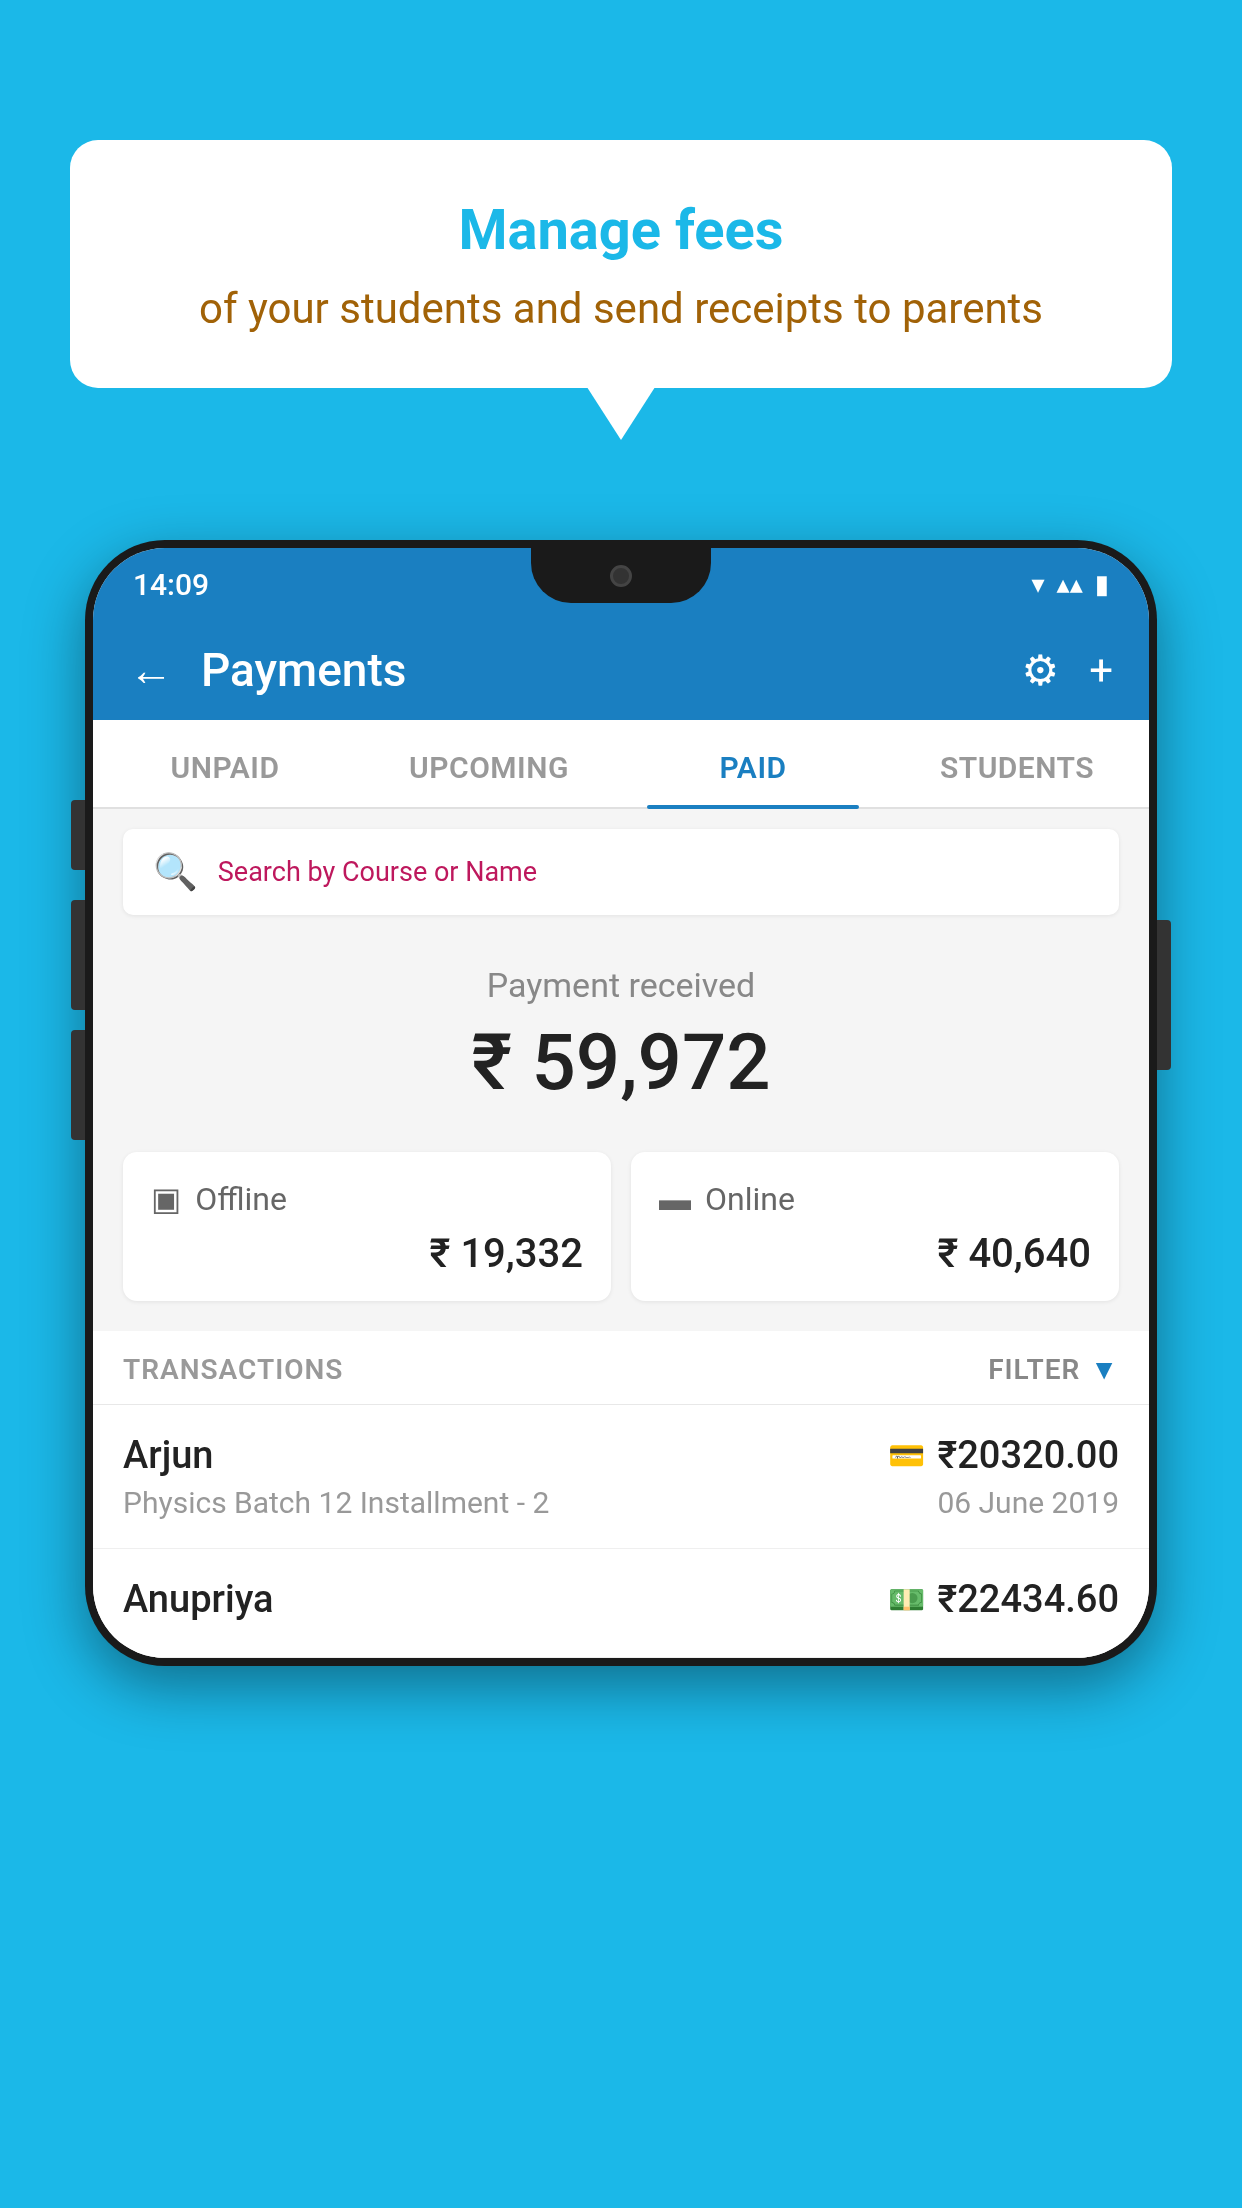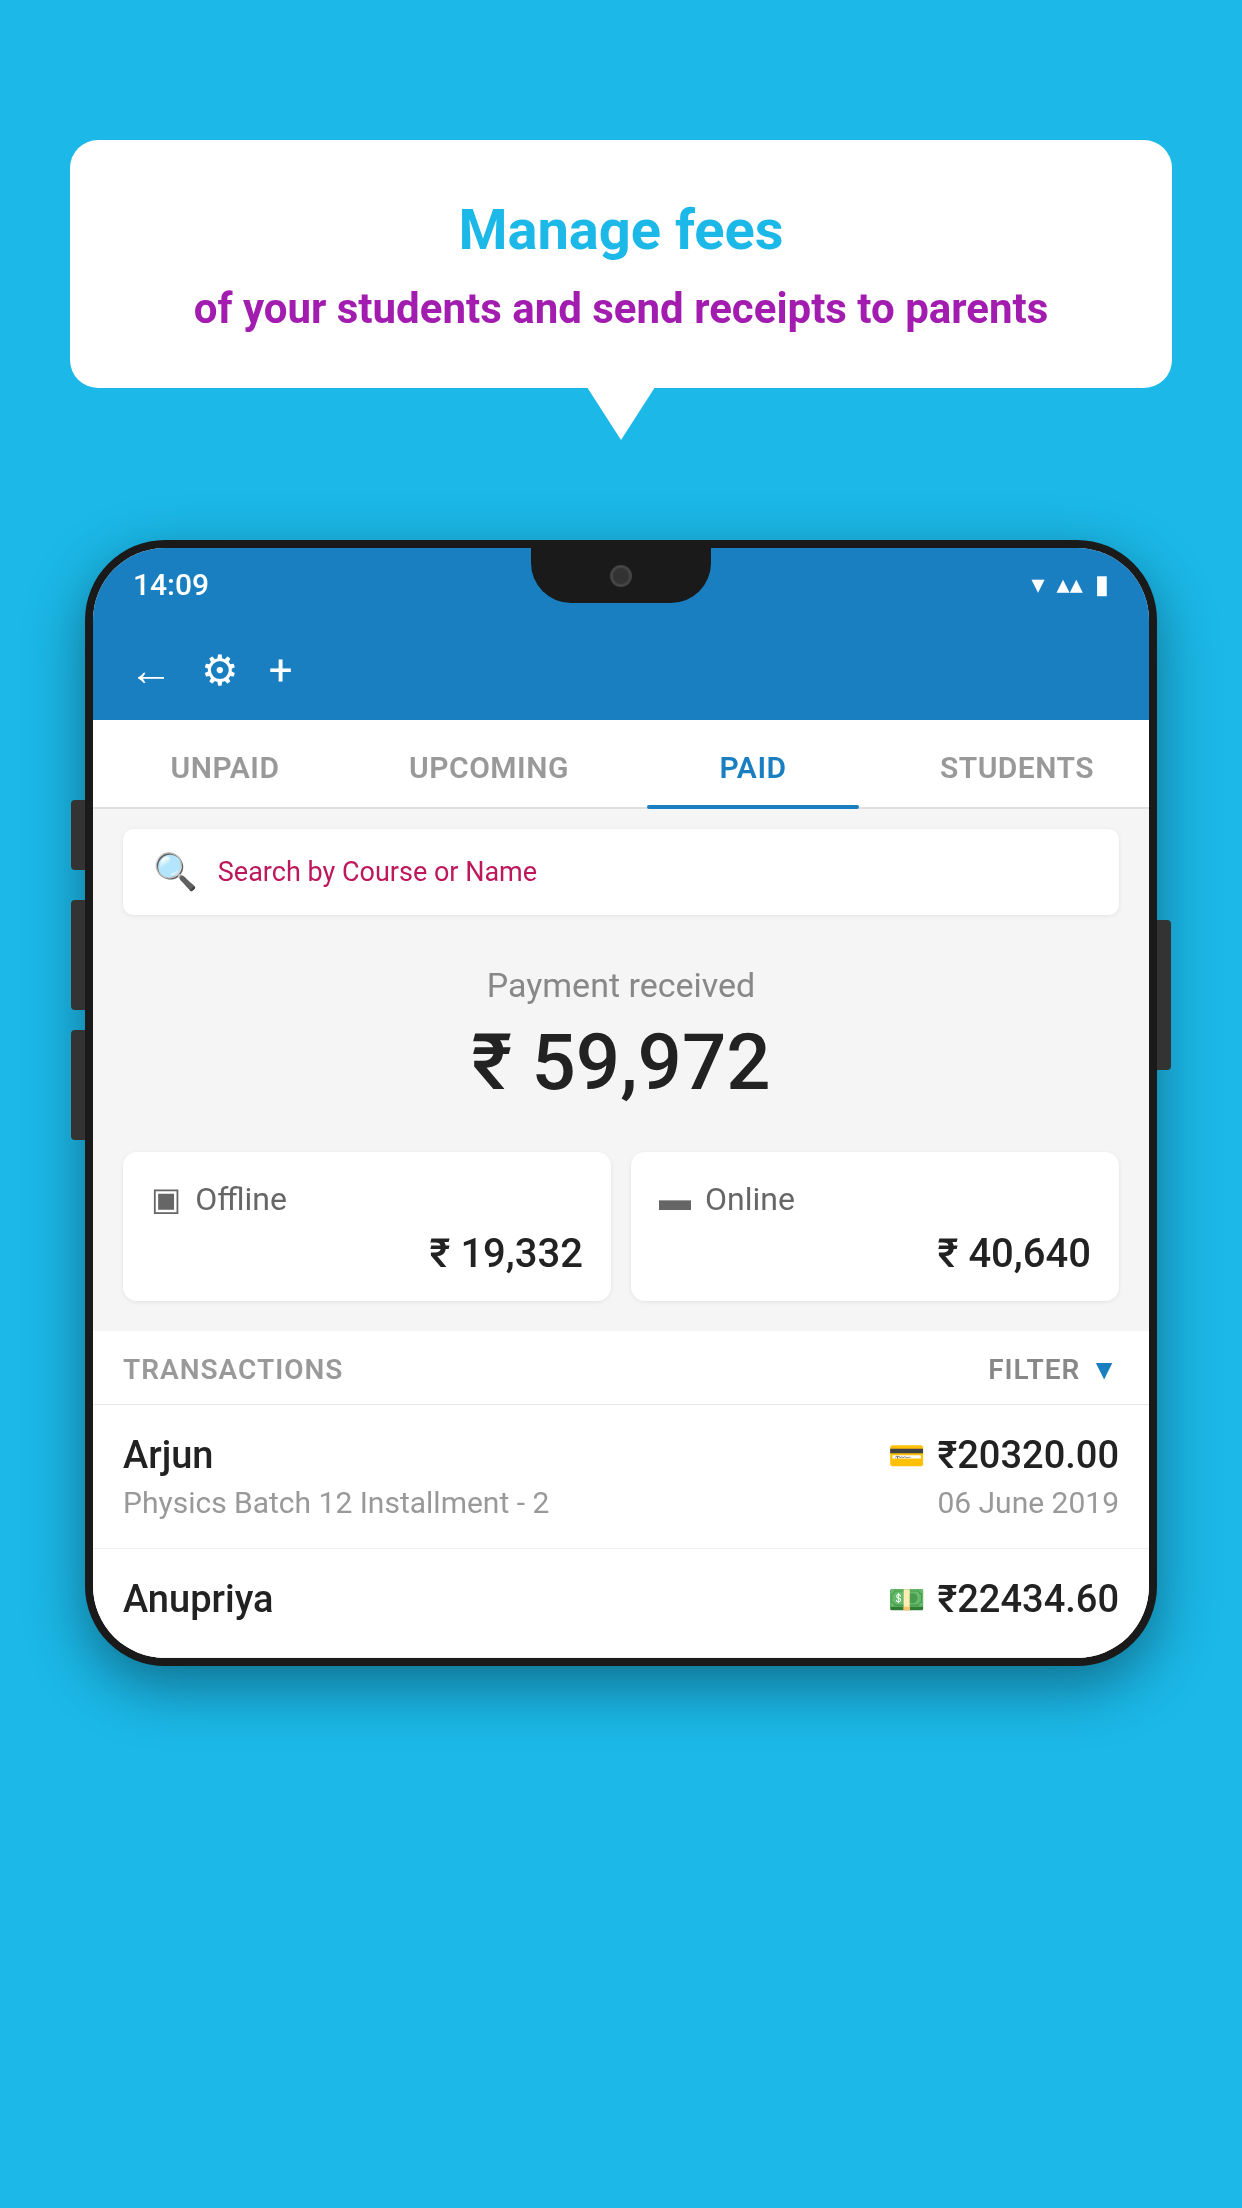--- a/index.html
+++ b/index.html
@@ -40,22 +40,22 @@
     }
     .bubble-title {
       font-size: 56px;
       font-weight: 700;
       color: #1bb8e8;
       line-height: 1.1;
       margin-bottom: 22px;
     }
     .bubble-subtitle {
       font-size: 42px;
-      color: #a21caf;
-      font-weight: 700;
+      color: #a16207;
+      font-weight: 400;
     }
 
     
     .phone-container {
       position: absolute;
       top: 540px;
       left: 85px;
       right: 85px;
       bottom: 0;
     }
@@ -400,20 +400,21 @@
         </div>
         <div class="status-icons">
           <span>▾</span>
           <span>▴▴</span>
           <span>▮</span>
         </div>
       </div>
 
       <div class="app-header">
         <span class="back-btn">←</span>
+        <span class="header-title">Payments</span>
         <div class="header-icons">
           <span class="header-icon">⚙</span>
           <span class="header-icon">+</span>
         </div>
       </div>
 
       <div class="tabs-bar">
         <div class="tab">
           <span>UNPAID</span>
         </div>

